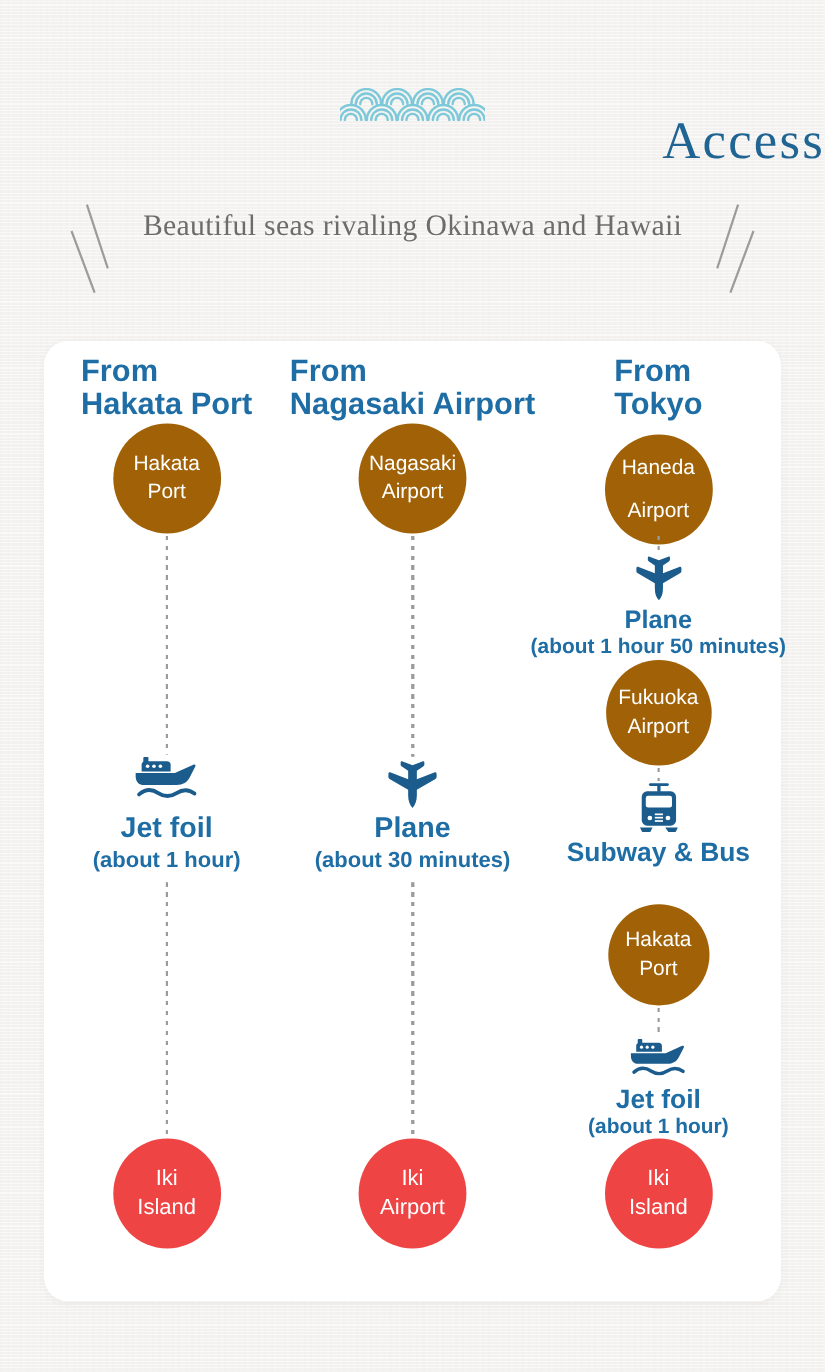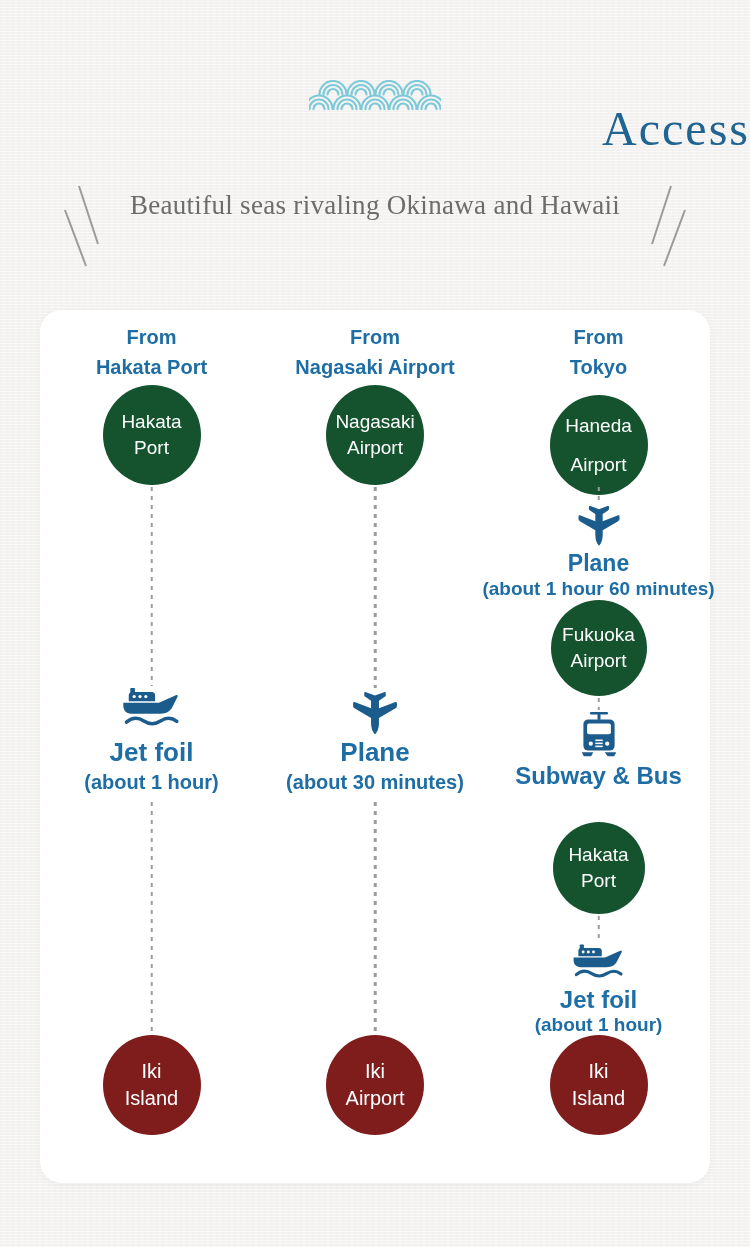--- a/index.html
+++ b/index.html
@@ -31,30 +31,30 @@
   .card {
     position:absolute; left:40px; top:310px; width:670px; height:873px;
     background:#ffffff; border-radius:22px; box-shadow:0 2px 8px rgba(0,0,0,0.04);
   }
   .col { position:absolute; top:0; height:100%; }
   .col1 { left:0;     width:223px; }
   .col2 { left:223px; width:224px; }
   .col3 { left:447px; width:223px; }
   .cc { position:absolute; left:50%; transform:translateX(-50%); }
   .col-header {
-    text-align:center; font-weight:bold; color:#1e6da5;
-    font-size:20px; line-height:30px; white-space:nowrap; top:12px;
+    font-weight:bold; color:#1e6da5;
+    font-size:28px; line-height:30px; white-space:nowrap; top:12px;
   }
   .node {
     border-radius:50%; display:flex; flex-direction:column;
     align-items:center; justify-content:center; text-align:center;
     color:#ffffff; font-size:19px; line-height:26px;
   }
-  .node.blue { background:#14532d; }
-  .node.pink { background:#7f1d1d; font-size:20px; line-height:27px; }
+  .node.blue { background:#a16207; }
+  .node.pink { background:#ef4444; font-size:20px; line-height:27px; }
   .dash {
     width:2.5px;
     background:repeating-linear-gradient(to bottom,#9b9b9b 0 4px,transparent 4px 9px);
   }
   .t-label  { font-weight:bold; color:#1e6da5; white-space:nowrap; }
   .t-label.big   { font-size:26px; line-height:28px; }
   .t-label.small { font-size:24px; line-height:27px; }
   .t-dur {
     text-align:center; font-weight:bold; color:#1e6da5; white-space:nowrap;
     font-size:20px; line-height:24px;
@@ -184,21 +184,21 @@
         <span>Haneda</span>
         <span>Airport</span>
       </div>
       <div class="cc dash" style="top:177px; height:15px;"></div>
       <div class="cc icon-box" style="top:194px;">
         <svg width="43" height="43" viewBox="0 0 64 64" fill="#1b5c8d">
           <path transform="rotate(180 32 32)" d="M32 2 C35.5 5.5 37.5 11 37.5 18 L37.5 25 L60.5 38.5 C62 39.4 62.5 40.5 62.5 42 L62.5 45 C62.5 47.3 60.8 47.6 59.5 47 L37.5 38.5 L37.5 49 L45.5 54.5 C46.6 55.3 47 56.2 47 57.4 L47 59.4 C47 61.2 45.6 61.3 44.6 60.9 L32 56.2 L19.4 60.9 C18.4 61.3 17 61.2 17 59.4 L17 57.4 C17 56.2 17.4 55.3 18.5 54.5 L26.5 49 L26.5 38.5 L4.5 47 C3.2 47.6 1.5 47.3 1.5 45 L1.5 42 C1.5 40.5 2 39.4 3.5 38.5 L26.5 25 L26.5 18 C26.5 11 28.5 5.5 32 2 Z"></path>
         </svg>
       </div>
       <div class="cc t-label small" style="top:240px; font-size:23px;">Plane</div>
-      <div class="cc t-dur small" style="top:267px;">(about 1 hour 60 minutes)</div>
+      <div class="cc t-dur small" style="top:267px;">(about 1 hour 50 minutes)</div>
       <div class="cc node blue" style="top:290px; width:96px; height:96px;">
         <span>Fukuoka</span>
         <span>Airport</span>
       </div>
       <div class="cc dash" style="top:388px; height:12px;"></div>
       <div class="cc icon-box" style="top:401px;">
         <svg width="46" height="48" viewBox="0 0 56 58" fill="#1b5c8d">
           <rect x="17" y="1" width="22" height="3" rx="1.5"></rect>
           <rect x="26.2" y="3.5" width="3.6" height="7"></rect>
           <rect x="9" y="10" width="38" height="38" rx="6"></rect>

